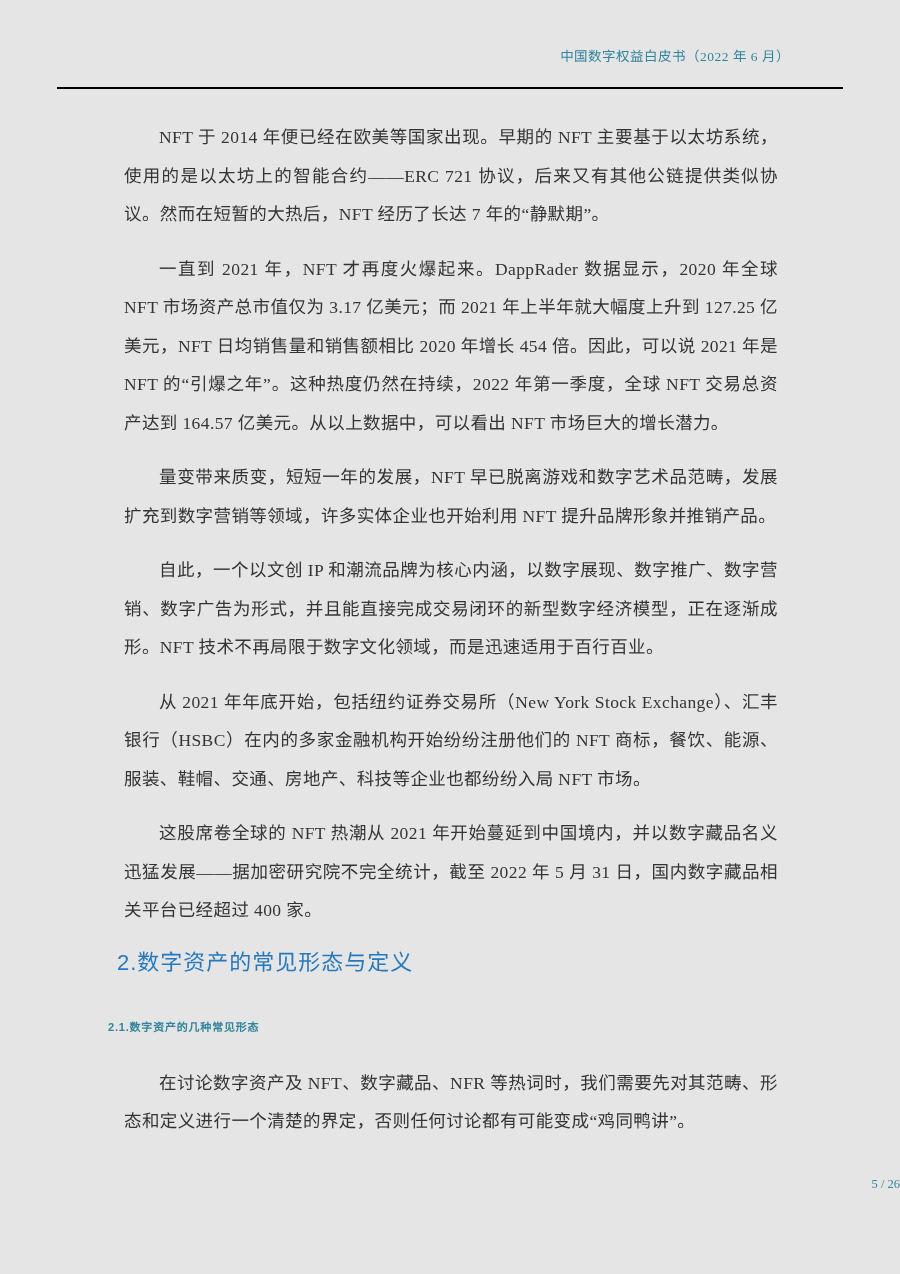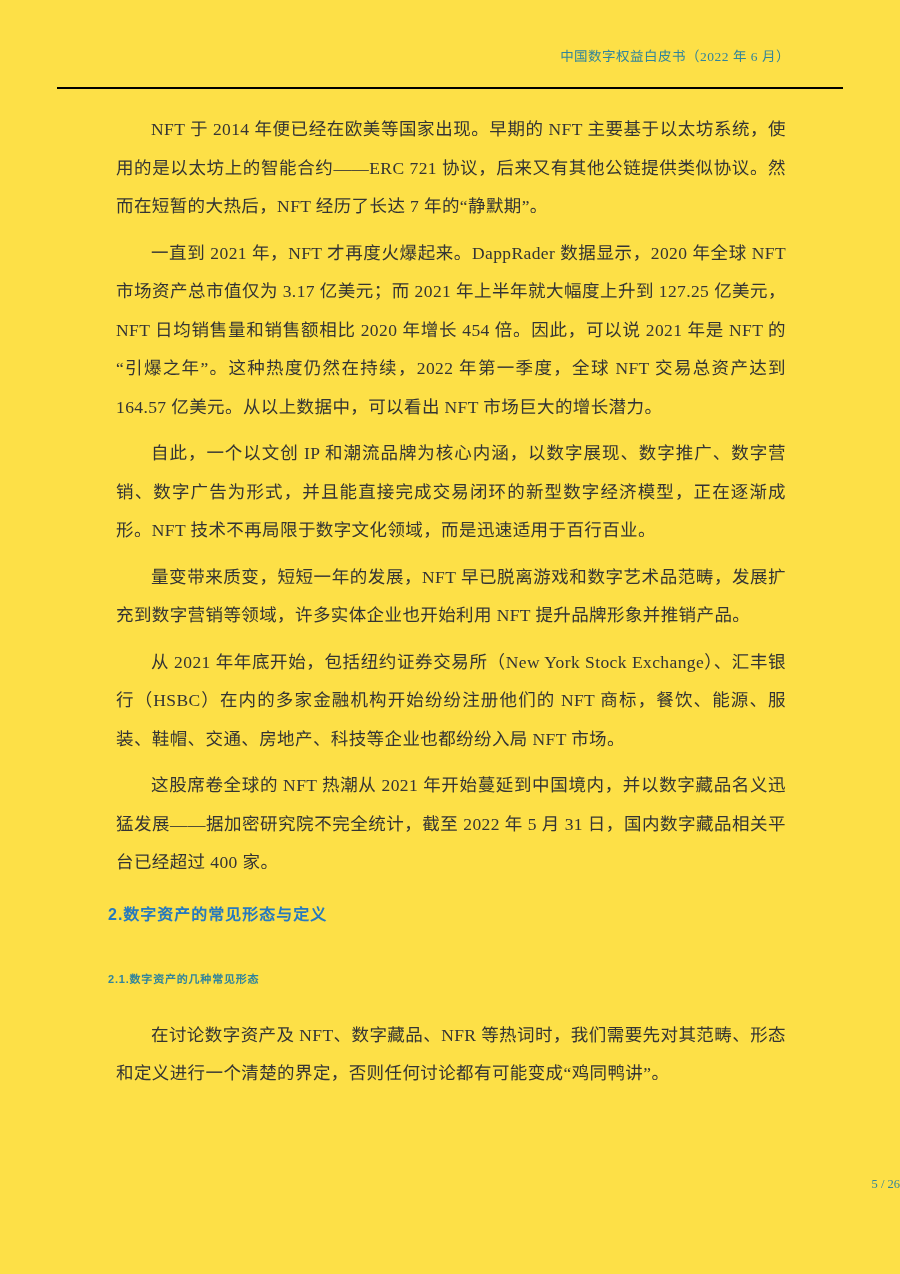--- a/index.html
+++ b/index.html
@@ -4,21 +4,21 @@
 <style>
   html, body {
     margin: 0;
     padding: 0;
     background: #ffffff;
   }
   .page {
     position: relative;
     width: 900px;
     height: 1274px;
-    background: #fde047;
+    background: #e5e5e5;
     font-family: "Liberation Serif", "DejaVu Serif", serif;
     overflow: hidden;
   }
   
   .doc-header {
     position: absolute;
     top: 48px;
     left: 108px;
     right: 110px;
     text-align: right;
@@ -36,34 +36,34 @@
     background: #000000;
   }
   
   .doc-body {
     position: absolute;
     top: 102px;
     left: 108px;
     width: 686px;
   }
   .doc-body p.body-par {
-    margin: 8px;
+    margin: 16px;
     color: #343434;
     font-size: 17.5px;
     line-height: 38.5px;
     text-align: justify;
     text-justify: inter-ideograph;
     text-indent: 2em;
     letter-spacing: 0.4px;
   }
   h1.sec-heading {
-    margin: 16px 0 0 0;
+    margin: 16px 0 0 9px;
     color: #2779BE;
-    font-size: 16px;
-    font-weight: bold;
+    font-size: 22px;
+    font-weight: normal;
     line-height: 34px;
     letter-spacing: 1px;
     font-family: "Liberation Sans", "DejaVu Sans", sans-serif;
   }
   h2.subsec-heading {
     margin: 34px 0 0 0;
     color: #31849B;
     font-size: 11px;
     font-weight: bold;
     line-height: 26px;
@@ -90,22 +90,22 @@
 
 <div class="page">
 
   <div class="doc-header">中国数字权益白皮书（2022 年 6 月）</div>
 
   <div class="header-rule"></div>
 
   <div class="doc-body">
     <p class="body-par">NFT 于 2014 年便已经在欧美等国家出现。早期的 NFT 主要基于以太坊系统，使用的是以太坊上的智能合约——ERC 721 协议，后来又有其他公链提供类似协议。然而在短暂的大热后，NFT 经历了长达 7 年的“静默期”。</p>
     <p class="body-par">一直到 2021 年，NFT 才再度火爆起来。DappRader 数据显示，2020 年全球 NFT 市场资产总市值仅为 3.17 亿美元；而 2021 年上半年就大幅度上升到 127.25 亿美元，NFT 日均销售量和销售额相比 2020 年增长 454 倍。因此，可以说 2021 年是 NFT 的“引爆之年”。这种热度仍然在持续，2022 年第一季度，全球 NFT 交易总资产达到 164.57 亿美元。从以上数据中，可以看出 NFT 市场巨大的增长潜力。</p>
+    <p class="body-par">量变带来质变，短短一年的发展，NFT 早已脱离游戏和数字艺术品范畴，发展扩充到数字营销等领域，许多实体企业也开始利用 NFT 提升品牌形象并推销产品。</p>
     <p class="body-par">自此，一个以文创 IP 和潮流品牌为核心内涵，以数字展现、数字推广、数字营销、数字广告为形式，并且能直接完成交易闭环的新型数字经济模型，正在逐渐成形。NFT 技术不再局限于数字文化领域，而是迅速适用于百行百业。</p>
-    <p class="body-par">量变带来质变，短短一年的发展，NFT 早已脱离游戏和数字艺术品范畴，发展扩充到数字营销等领域，许多实体企业也开始利用 NFT 提升品牌形象并推销产品。</p>
     <p class="body-par">从 2021 年年底开始，包括纽约证券交易所（New York Stock Exchange）、汇丰银行（HSBC）在内的多家金融机构开始纷纷注册他们的 NFT 商标，餐饮、能源、服装、鞋帽、交通、房地产、科技等企业也都纷纷入局 NFT 市场。</p>
     <p class="body-par">这股席卷全球的 NFT 热潮从 2021 年开始蔓延到中国境内，并以数字藏品名义迅猛发展——据加密研究院不完全统计，截至 2022 年 5 月 31 日，国内数字藏品相关平台已经超过 400 家。</p>
 
     <h1 class="sec-heading">2.数字资产的常见形态与定义</h1>
 
     <h2 class="subsec-heading">2.1.数字资产的几种常见形态</h2>
 
     <p class="body-par after-heading">在讨论数字资产及 NFT、数字藏品、NFR 等热词时，我们需要先对其范畴、形态和定义进行一个清楚的界定，否则任何讨论都有可能变成“鸡同鸭讲”。</p>
   </div>
 

